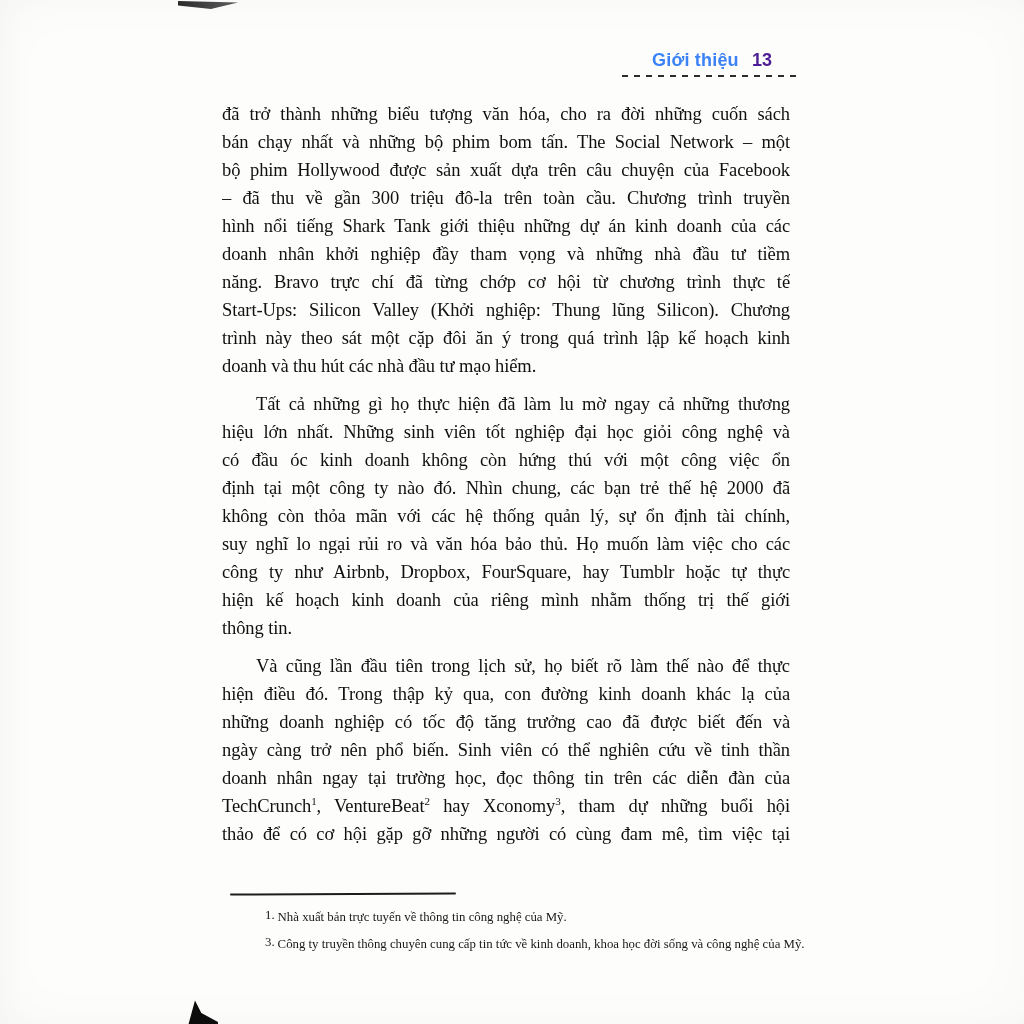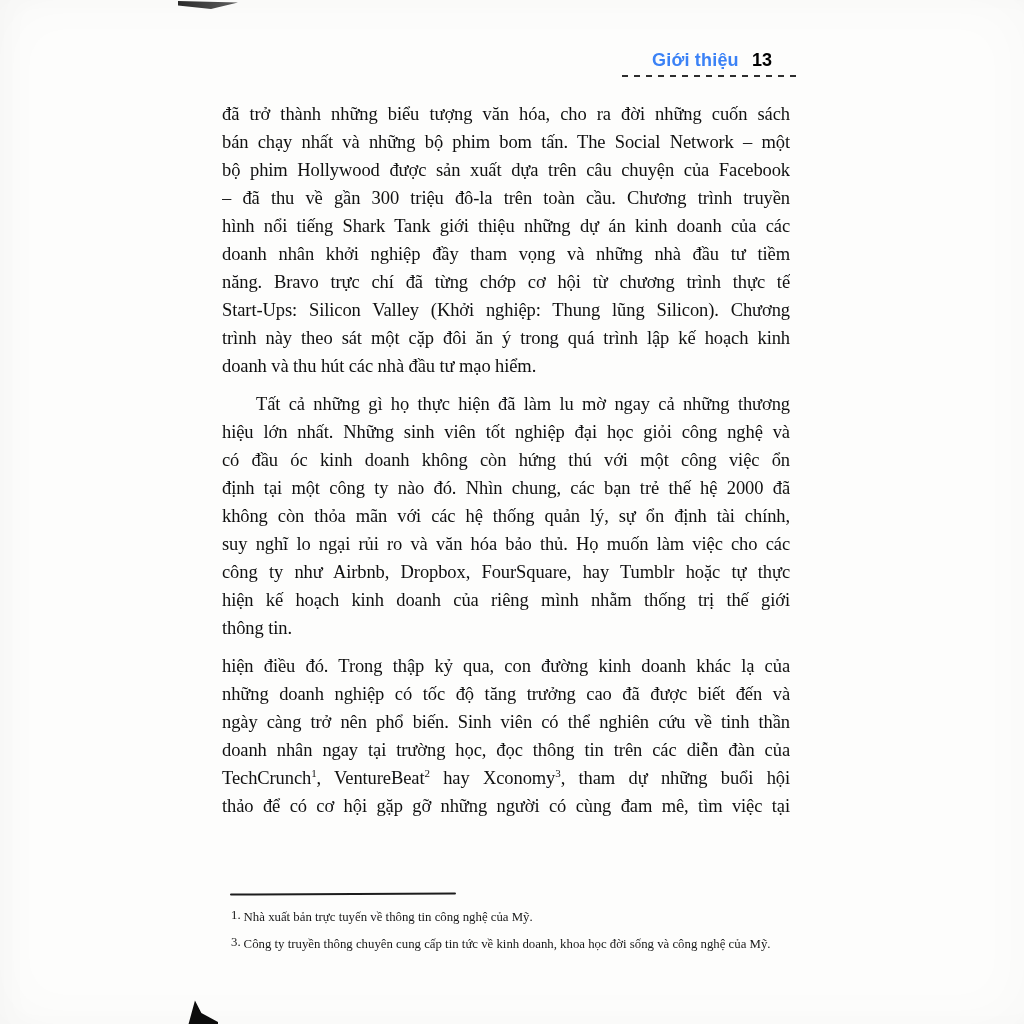--- a/index.html
+++ b/index.html
@@ -27,21 +27,21 @@
     font-size: 18px;
     letter-spacing: 0.2px;
     color: #3b82f6;
   }
   .header-pagenum {
     position: absolute;
     left: 752px; top: 50px;
     font-family: "Liberation Sans", sans-serif;
     font-weight: bold;
     font-size: 18px;
-    color: #000000;
+    color: #4c1d95;
   }
   .header-rule {
     position: absolute;
     left: 622px; top: 75px;
     width: 176px; height: 2px;
     background: repeating-linear-gradient(90deg, #2e2e2e 0 6px, transparent 6px 12px);
   }
 
   
   .body-col {
@@ -84,20 +84,21 @@
     position: absolute;
     left: 231px; top: 904px;
     width: 575px;
   }
   .footnote {
     font-size: 12.8px;
     line-height: 26.5px;
     color: #181818;
     white-space: nowrap;
     overflow: hidden;
+    margin-left: 34px;
   }
   .fn-num {
     position: relative;
     top: -2px;
     margin-right: 3px;
     font-size: 12.8px;
   }
 
   
   .curl-top {
@@ -148,20 +149,21 @@
       <div class="line">có đầu óc kinh doanh không còn hứng thú với một công việc ổn</div>
       <div class="line">định tại một công ty nào đó. Nhìn chung, các bạn trẻ thế hệ 2000 đã</div>
       <div class="line">không còn thỏa mãn với các hệ thống quản lý, sự ổn định tài chính,</div>
       <div class="line">suy nghĩ lo ngại rủi ro và văn hóa bảo thủ. Họ muốn làm việc cho các</div>
       <div class="line">công ty như Airbnb, Dropbox, FourSquare, hay Tumblr hoặc tự thực</div>
       <div class="line">hiện kế hoạch kinh doanh của riêng mình nhằm thống trị thế giới</div>
       <div class="line endline">thông tin.</div>
     </div>
 
     <div class="paragraph">
+      <div class="line indent">Và cũng lần đầu tiên trong lịch sử, họ biết rõ làm thế nào để thực</div>
       <div class="line">hiện điều đó. Trong thập kỷ qua, con đường kinh doanh khác lạ của</div>
       <div class="line">những doanh nghiệp có tốc độ tăng trưởng cao đã được biết đến và</div>
       <div class="line">ngày càng trở nên phổ biến. Sinh viên có thể nghiên cứu về tinh thần</div>
       <div class="line">doanh nhân ngay tại trường học, đọc thông tin trên các diễn đàn của</div>
       <div class="line"><span class="italic">TechCrunch</span><sup class="fn-ref">1</sup><span>, </span><span class="italic">VentureBeat</span><sup class="fn-ref">2</sup><span> hay </span><span class="italic">Xconomy</span><sup class="fn-ref">3</sup><span>, tham dự những buổi hội</span></div>
       <div class="line">thảo để có cơ hội gặp gỡ những người có cùng đam mê, tìm việc tại</div>
     </div>
 
   </div>
 

